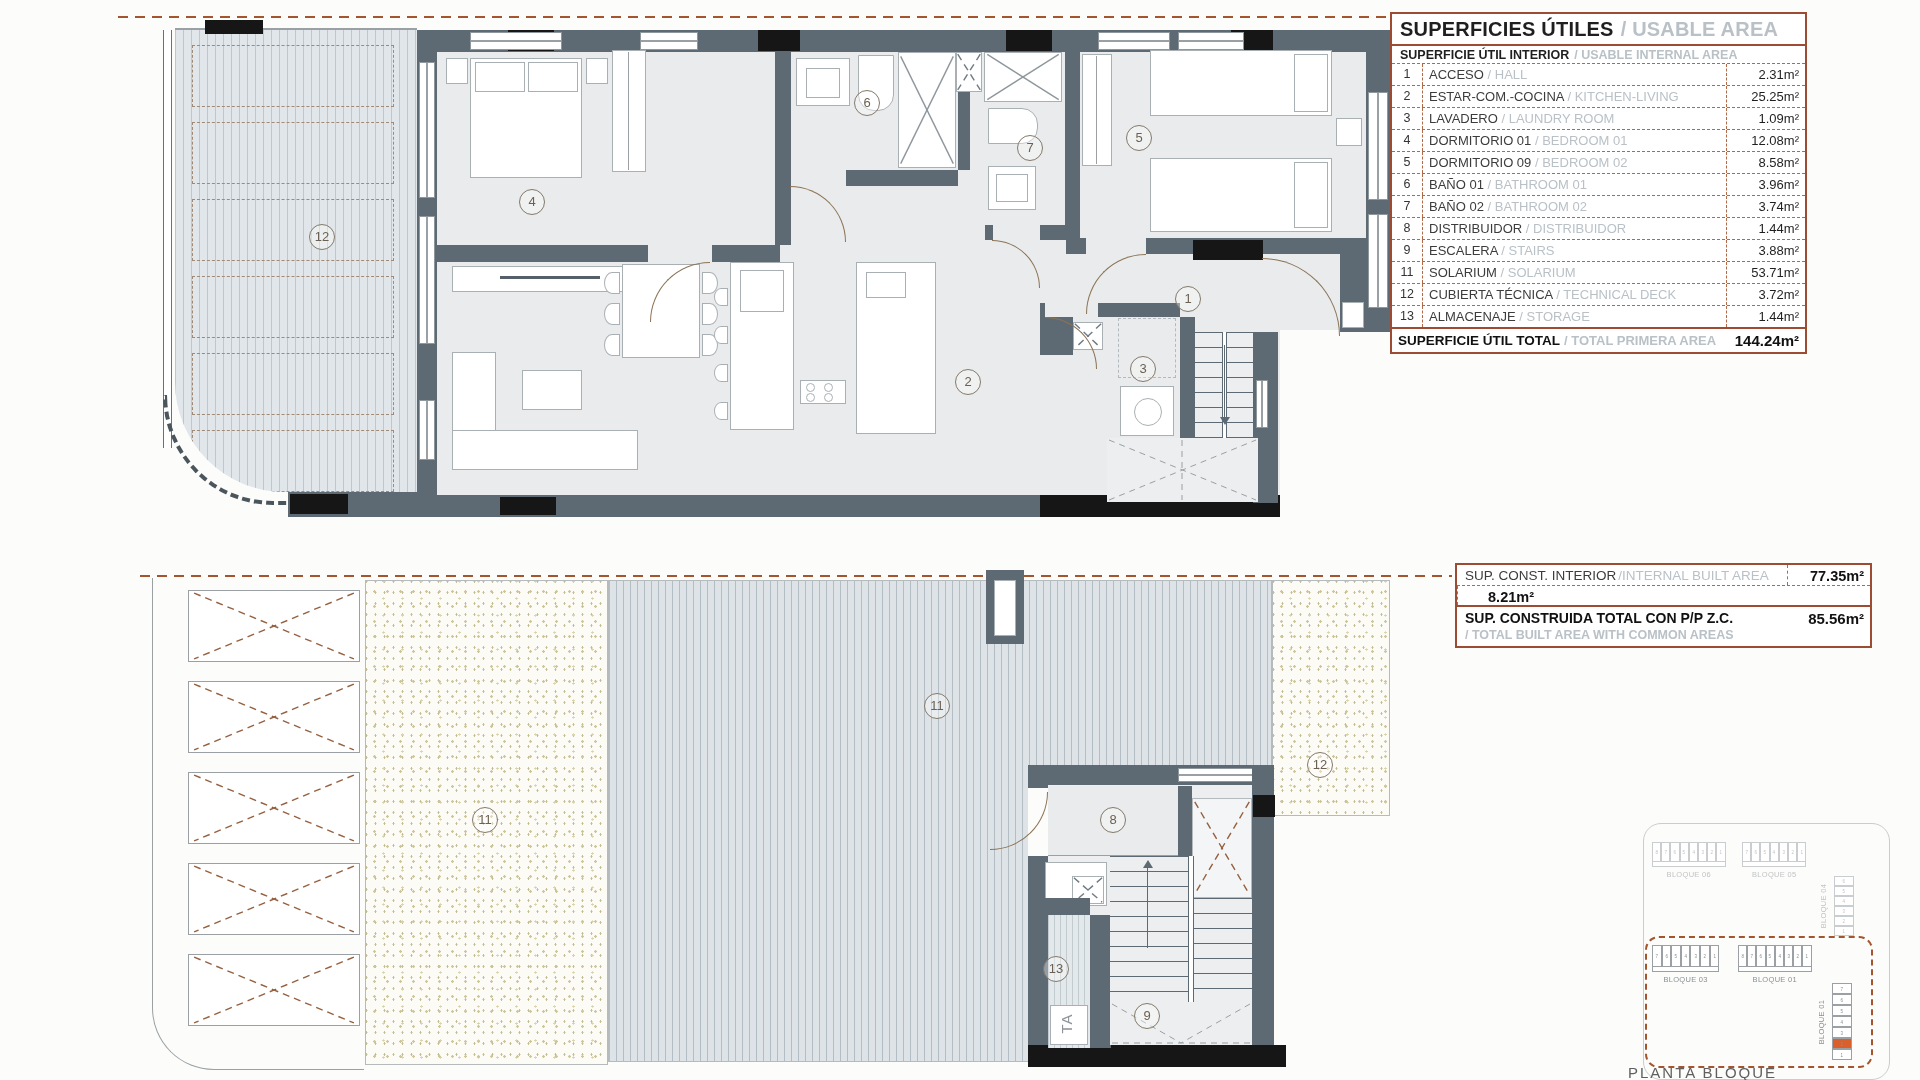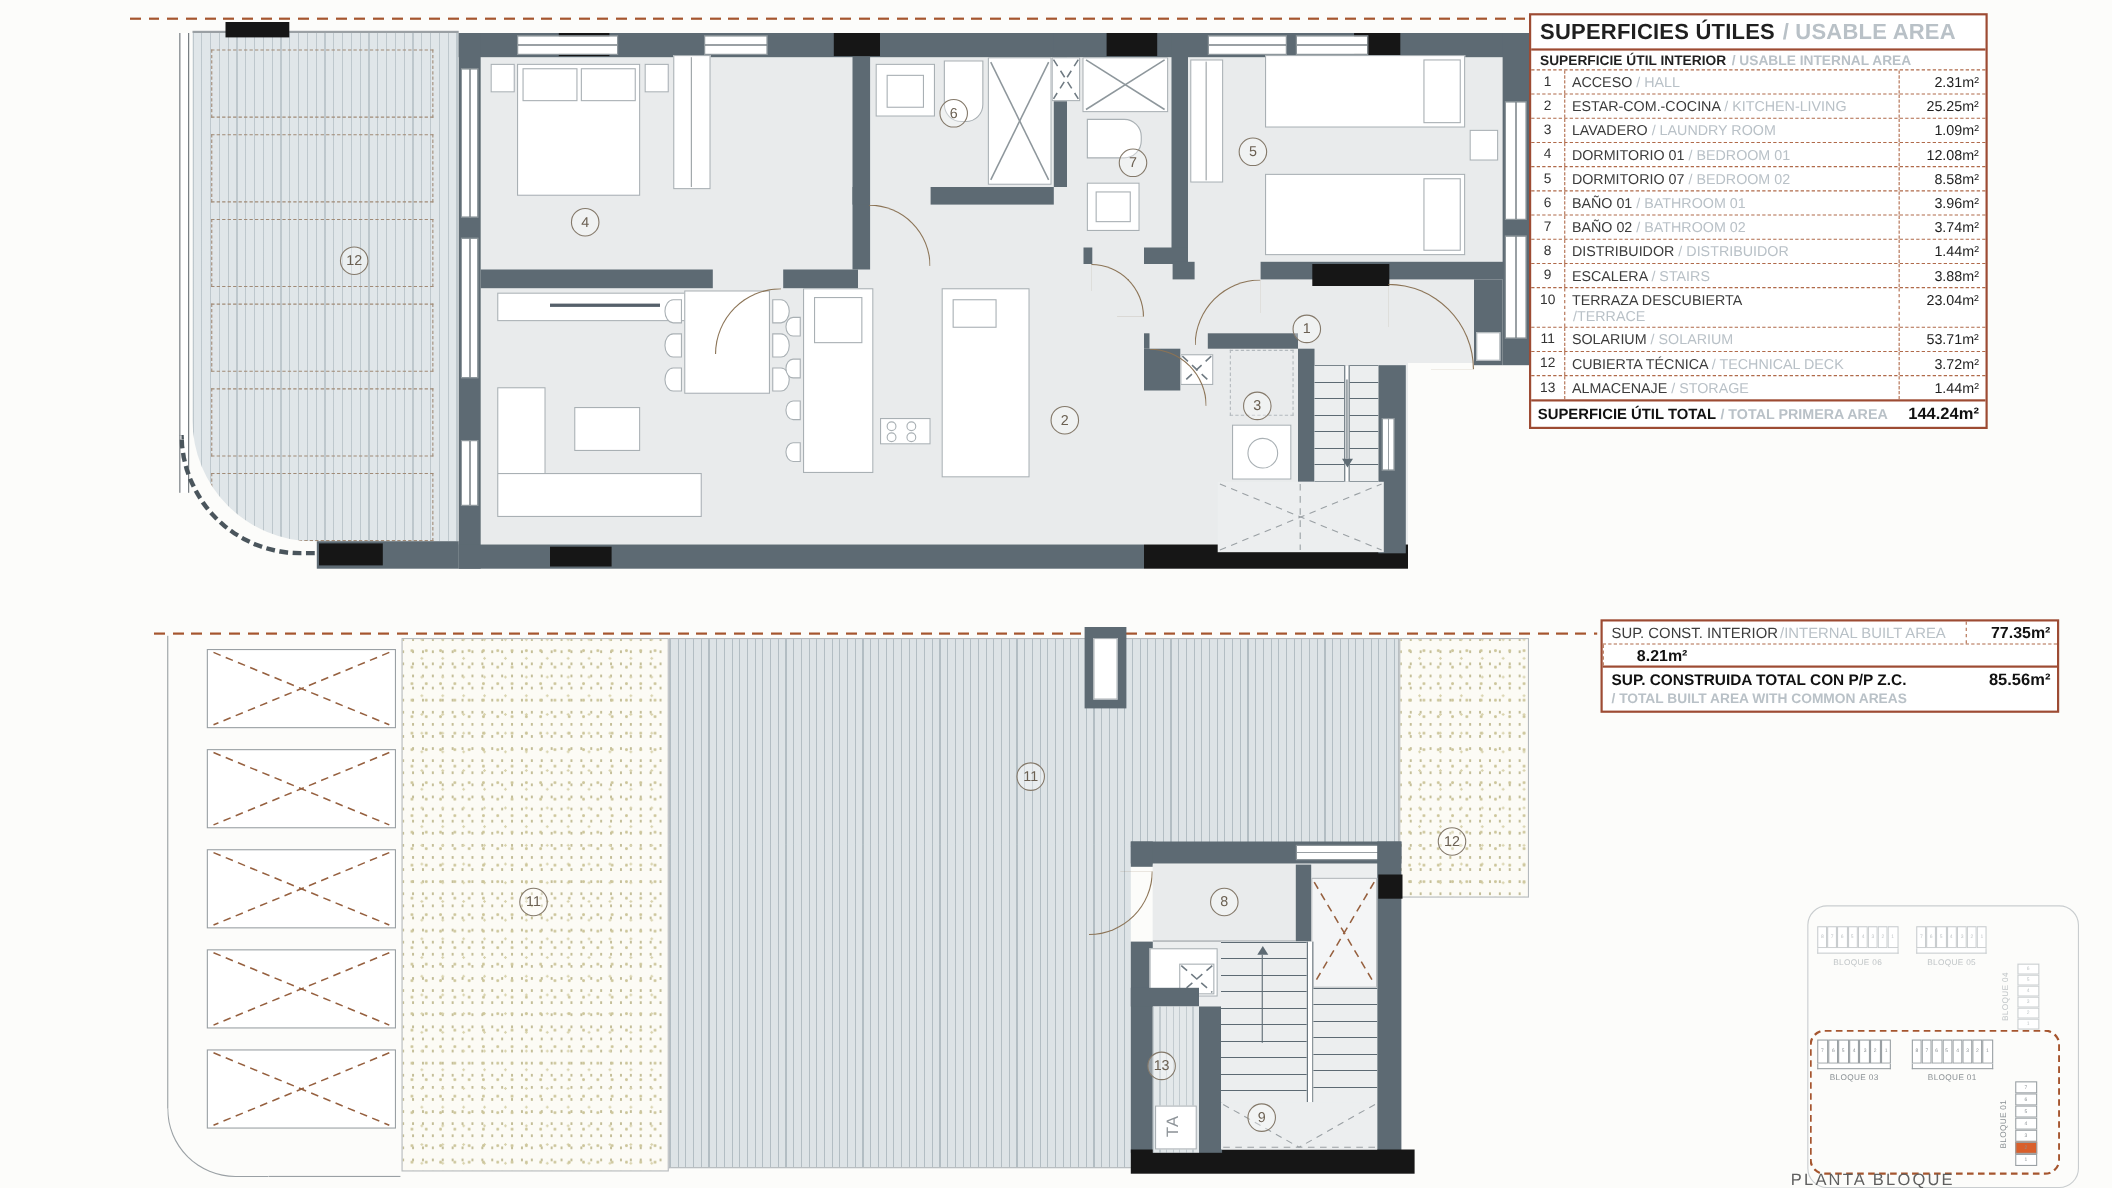--- a/index.html
+++ b/index.html
@@ -398,21 +398,21 @@
           <div class="tname"><span class="es">LAVADERO</span><span class="en"> / LAUNDRY ROOM</span></div>
           <div class="tval">1.09m²</div>
         </div>
         <div class="trow">
           <div class="tnum">4</div>
           <div class="tname"><span class="es">DORMITORIO 01</span><span class="en"> / BEDROOM 01</span></div>
           <div class="tval">12.08m²</div>
         </div>
         <div class="trow">
           <div class="tnum">5</div>
-          <div class="tname"><span class="es">DORMITORIO 07</span><span class="en"> / BEDROOM 02</span></div>
+          <div class="tname"><span class="es">DORMITORIO 09</span><span class="en"> / BEDROOM 02</span></div>
           <div class="tval">8.58m²</div>
         </div>
         <div class="trow">
           <div class="tnum">6</div>
           <div class="tname"><span class="es">BAÑO 01</span><span class="en"> / BATHROOM 01</span></div>
           <div class="tval">3.96m²</div>
         </div>
         <div class="trow">
           <div class="tnum">7</div>
           <div class="tname"><span class="es">BAÑO 02</span><span class="en"> / BATHROOM 02</span></div>
@@ -420,25 +420,20 @@
         </div>
         <div class="trow">
           <div class="tnum">8</div>
           <div class="tname"><span class="es">DISTRIBUIDOR</span><span class="en"> / DISTRIBUIDOR</span></div>
           <div class="tval">1.44m²</div>
         </div>
         <div class="trow">
           <div class="tnum">9</div>
           <div class="tname"><span class="es">ESCALERA</span><span class="en"> / STAIRS</span></div>
           <div class="tval">3.88m²</div>
-        </div>
-        <div class="trow">
-          <div class="tnum">10</div>
-          <div class="tname"><span class="es">TERRAZA DESCUBIERTA</span><span class="en" style="display: block; margin-left: 1px;"> /TERRACE</span></div>
-          <div class="tval">23.04m²</div>
         </div>
         <div class="trow">
           <div class="tnum">11</div>
           <div class="tname"><span class="es">SOLARIUM</span><span class="en"> / SOLARIUM</span></div>
           <div class="tval">53.71m²</div>
         </div>
         <div class="trow">
           <div class="tnum">12</div>
           <div class="tname"><span class="es">CUBIERTA TÉCNICA</span><span class="en"> / TECHNICAL DECK</span></div>
           <div class="tval">3.72m²</div>

